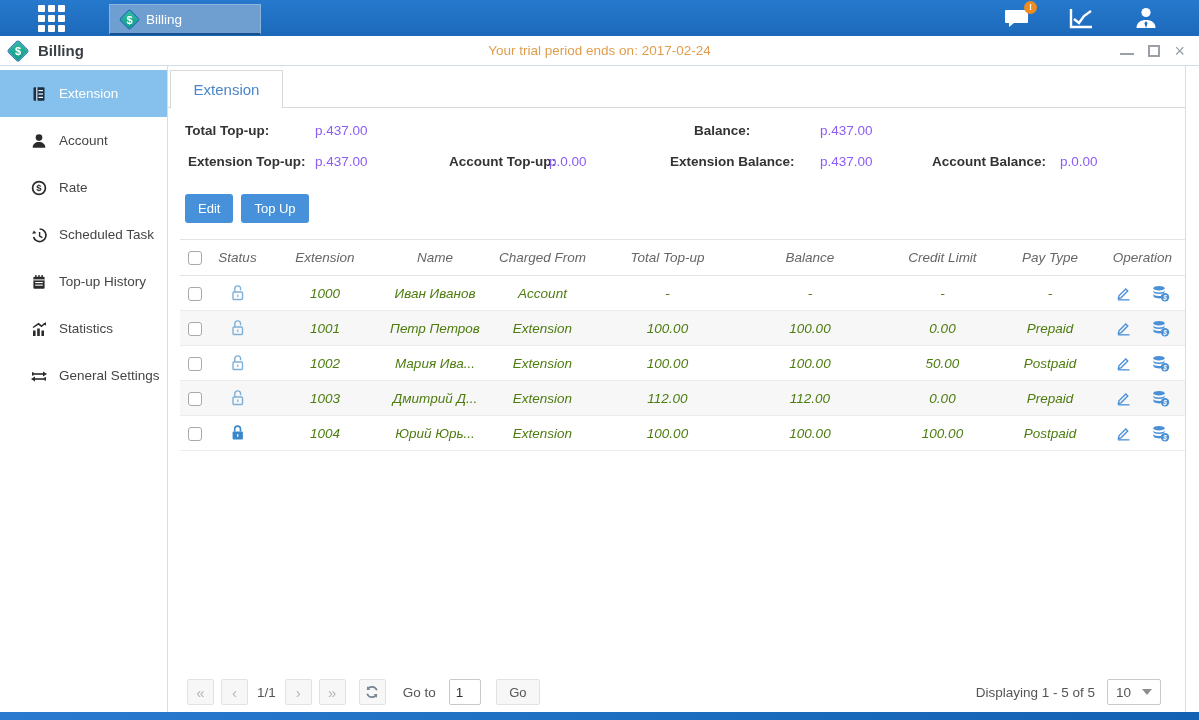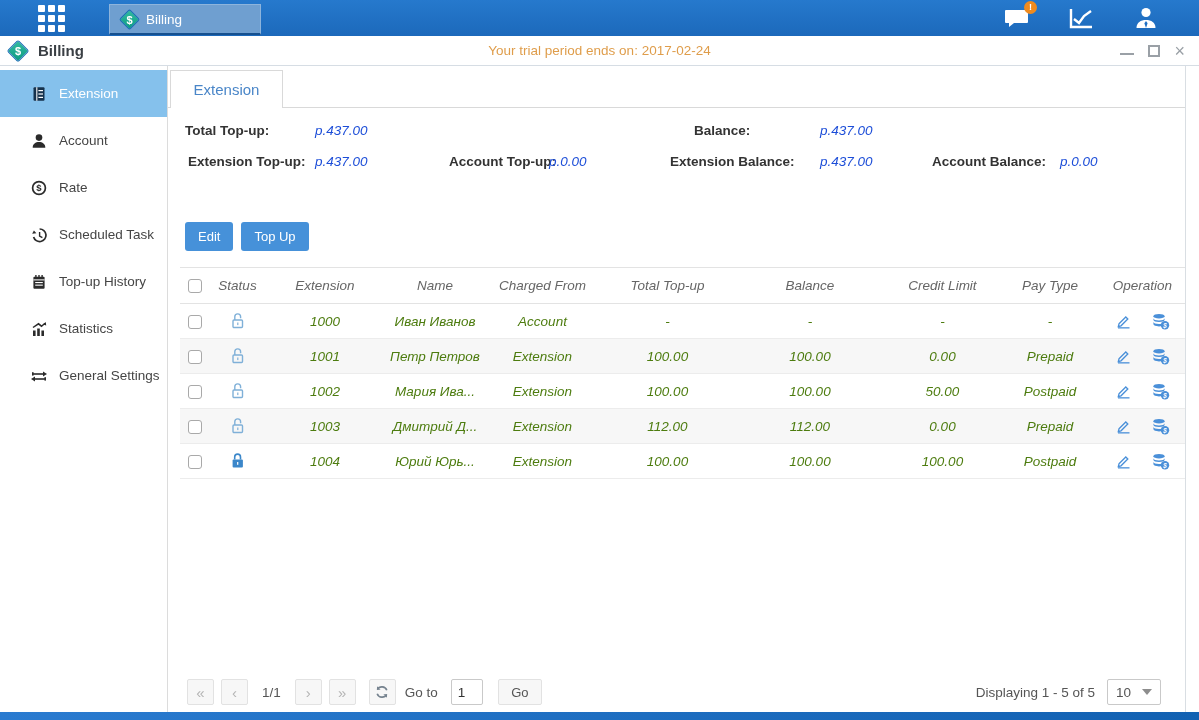--- a/index.html
+++ b/index.html
@@ -57,28 +57,28 @@
   .tabstrip { height:42px; border-bottom:1px solid #d9d9d9; padding-left:2px;
     display:flex; align-items:flex-end; }
   .tab { width:113px; height:38px; background:#fff; border:1px solid #d9d9d9;
     border-bottom:none; margin-bottom:-1px; display:flex; align-items:center;
     justify-content:center; color:#4a86c8; font-size:15px; cursor:pointer; }
 
   
   .summary { position:relative; height:82px; font-size:13.5px; }
   .sum-item { position:absolute; white-space:nowrap; }
   .sum-label { font-weight:bold; color:#333; }
-  .sum-value { color:#1d4ed8;font-style:italic; }
+  .sum-value { color:#8b5cf6; }
   .r1 { top:15px; } .r2 { top:46px; }
 
   
   .actions { padding-left:17px; display:flex; gap:8px; margin-top:4px; }
   .btn-primary { background:#4691d9; color:#fff; border:none; border-radius:3px;
     height:29px; padding:0 13px; font-size:13px; cursor:pointer;
-    font-family:inherit;margin-top:28px; }
+    font-family:inherit; }
 
   
   .tablewrap { margin:16px 0 0 12px; width:1005px;font-style:italic; }
   table { border-collapse:collapse; width:1005px; table-layout:fixed; }
   thead tr { border-top:1px solid #e3e3e3; border-bottom:1px solid #e3e3e3; }
   th { height:36px; font-weight:normal; color:#666; font-size:13.5px; text-align:center; }
   tbody tr { border-bottom:1px solid #ececec; }
   tbody tr:nth-child(even) { background:#f7f7f7; }
   td { height:35px; text-align:center; color:#4d7c0f; font-size:13.5px; }
   .checkbox { display:inline-block; width:14px; height:14px; background:#fff;
@@ -90,22 +90,22 @@
   .lock.locked .closed { display:inline; }
 
   
   .pagination { position:absolute; left:19px; right:24px; bottom:6px; height:28px;
     display:flex; align-items:center; justify-content:space-between;
     font-size:13.5px; color:#555; }
   .pag-left { display:flex; align-items:center; gap:7px; }
   .pbtn { width:27px; height:26px; background:#f7f7f7; border:1px solid #e2e2e2;
     border-radius:2px; display:flex; align-items:center; justify-content:center;
     color:#b5b5b5; font-size:15px; cursor:pointer; }
-  .page-ind { margin:0 7px; color:#555; }
-  .goto-label { margin:0 6px 0 2px; }
+  .page-ind { margin:0 2px; color:#555; }
+  .goto-label { margin:0 6px 0 10px; }
   .goto-input { width:32px; height:26px; border:1px solid #c9c9c9; border-radius:2px;
     font-size:13.5px; padding-left:6px; color:#333; font-family:inherit; }
   .go-btn { margin-left:8px; width:44px; }
   .go-btn,[data-name="go-button"] { color:#555 !important; font-size:13px; }
   .pag-right { display:flex; align-items:center; gap:12px; }
   .size-select { width:54px; height:26px; border:1px solid #c9c9c9; border-radius:2px;
     background:#fff; display:flex; align-items:center; justify-content:space-between;
     padding:4px 8px; cursor:pointer; }
   .tri-down { width:0; height:0; border-left:5px solid transparent;
     border-right:5px solid transparent; border-top:6px solid #8d8d8d; }

